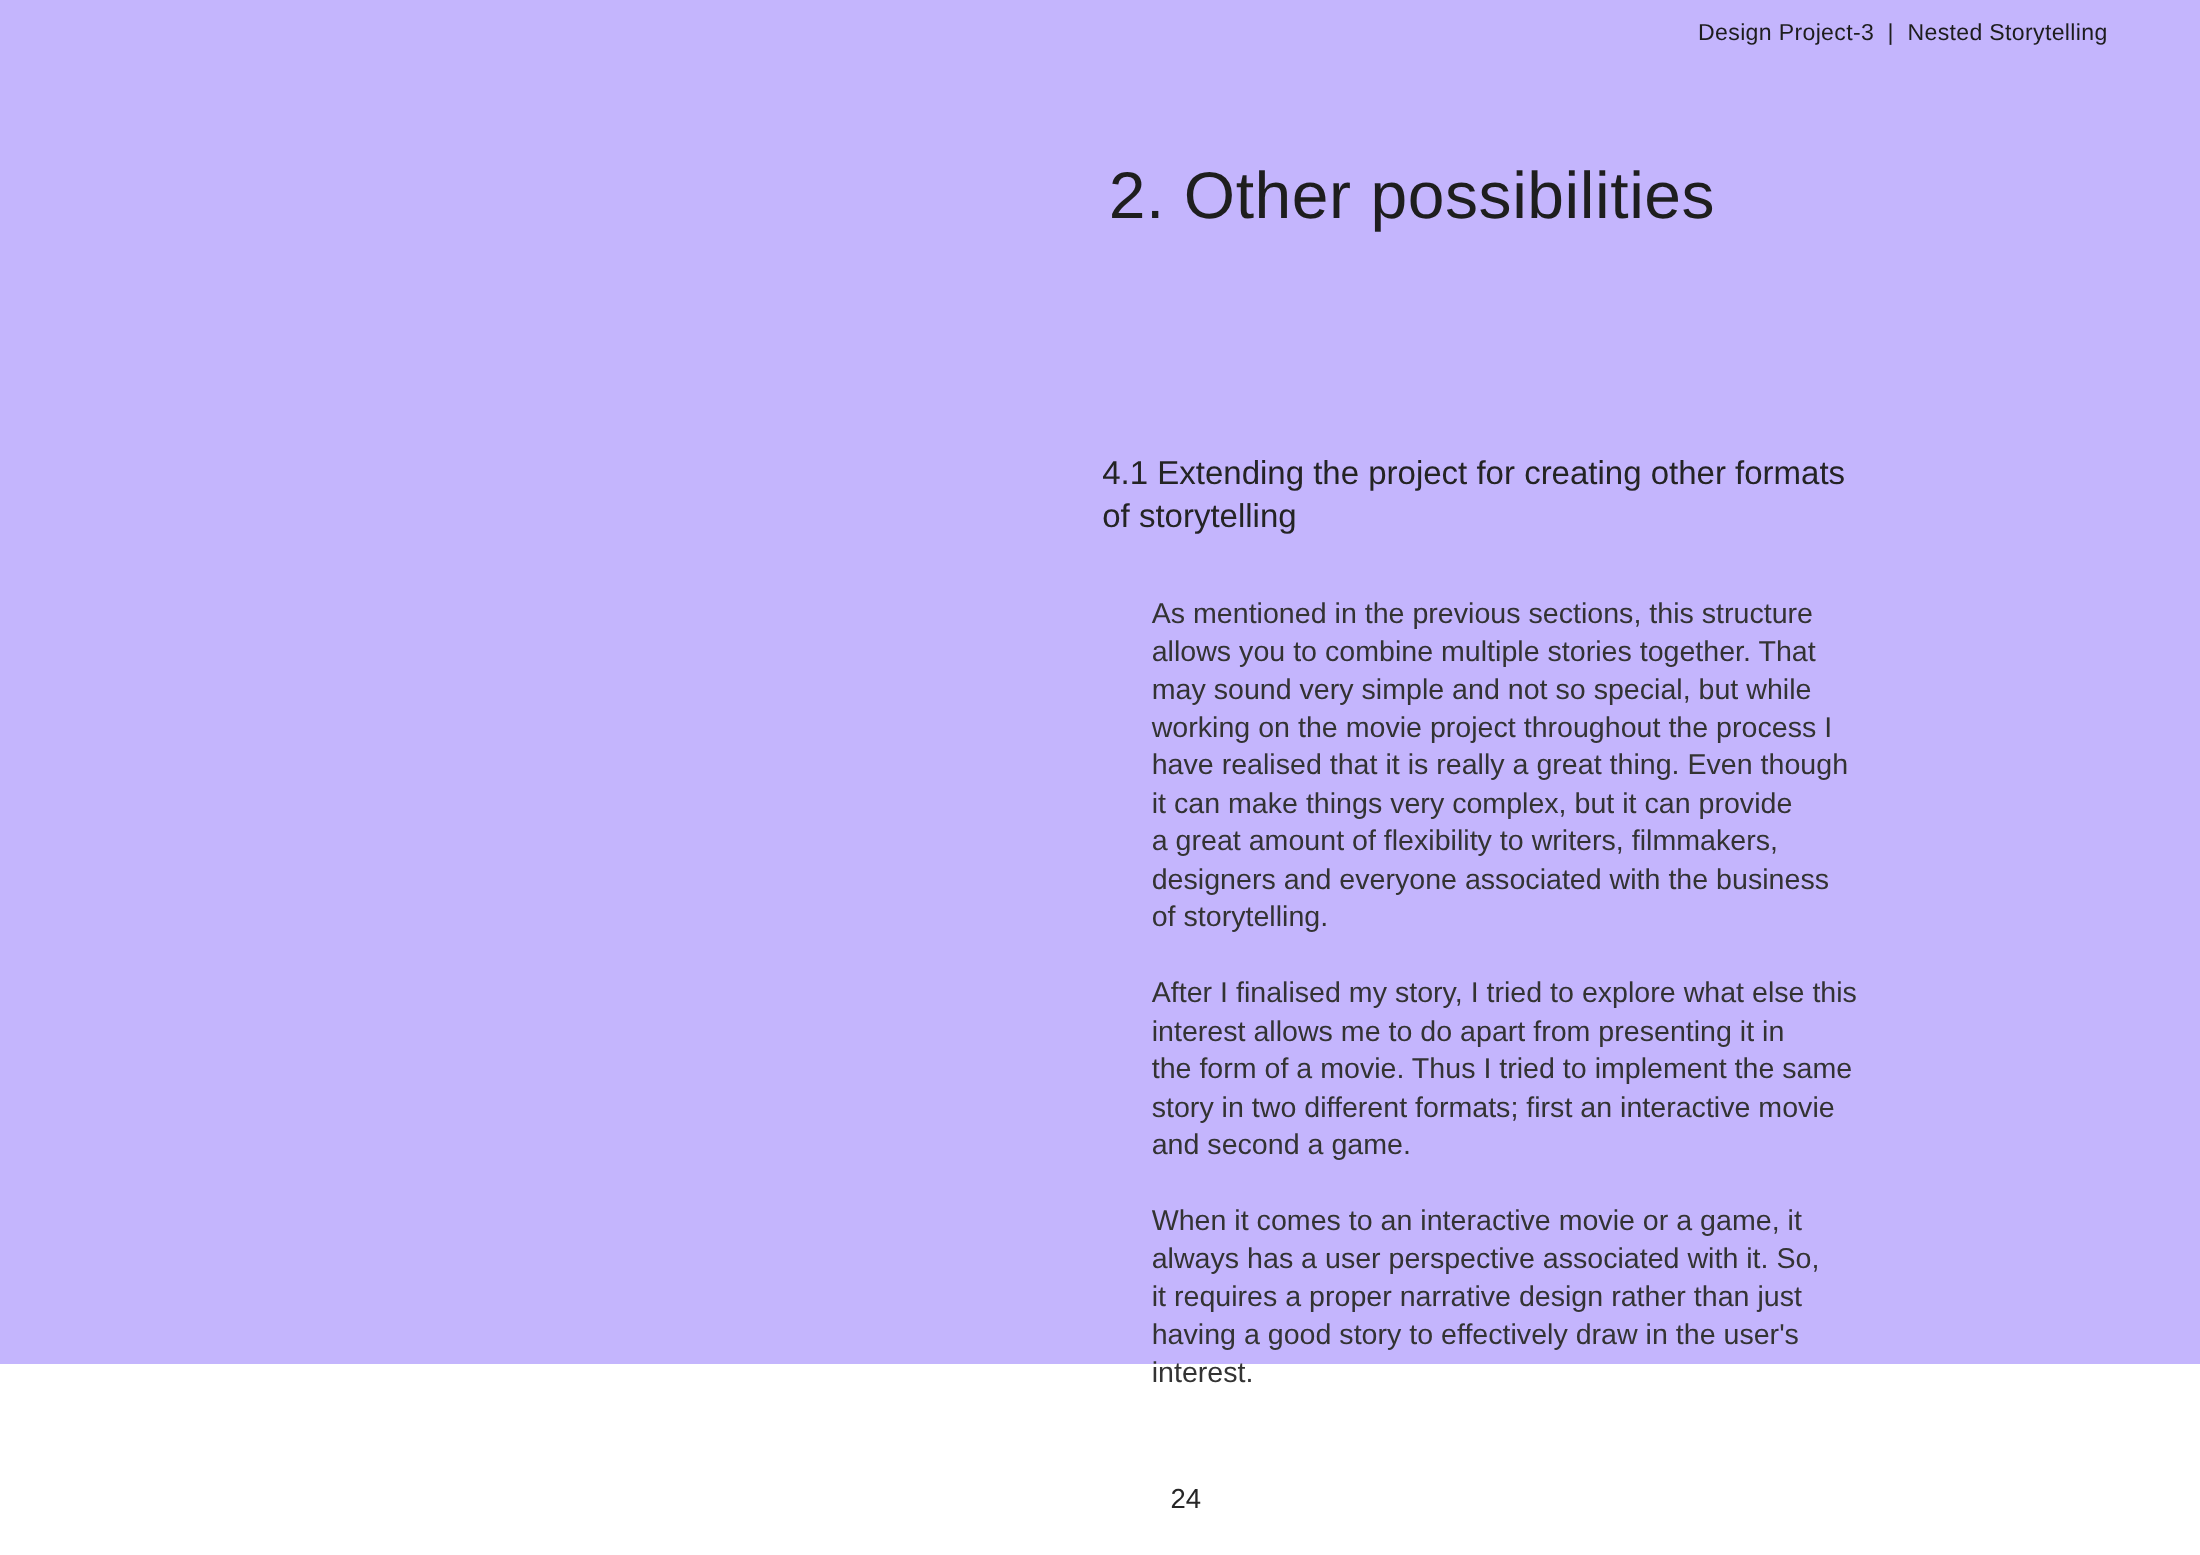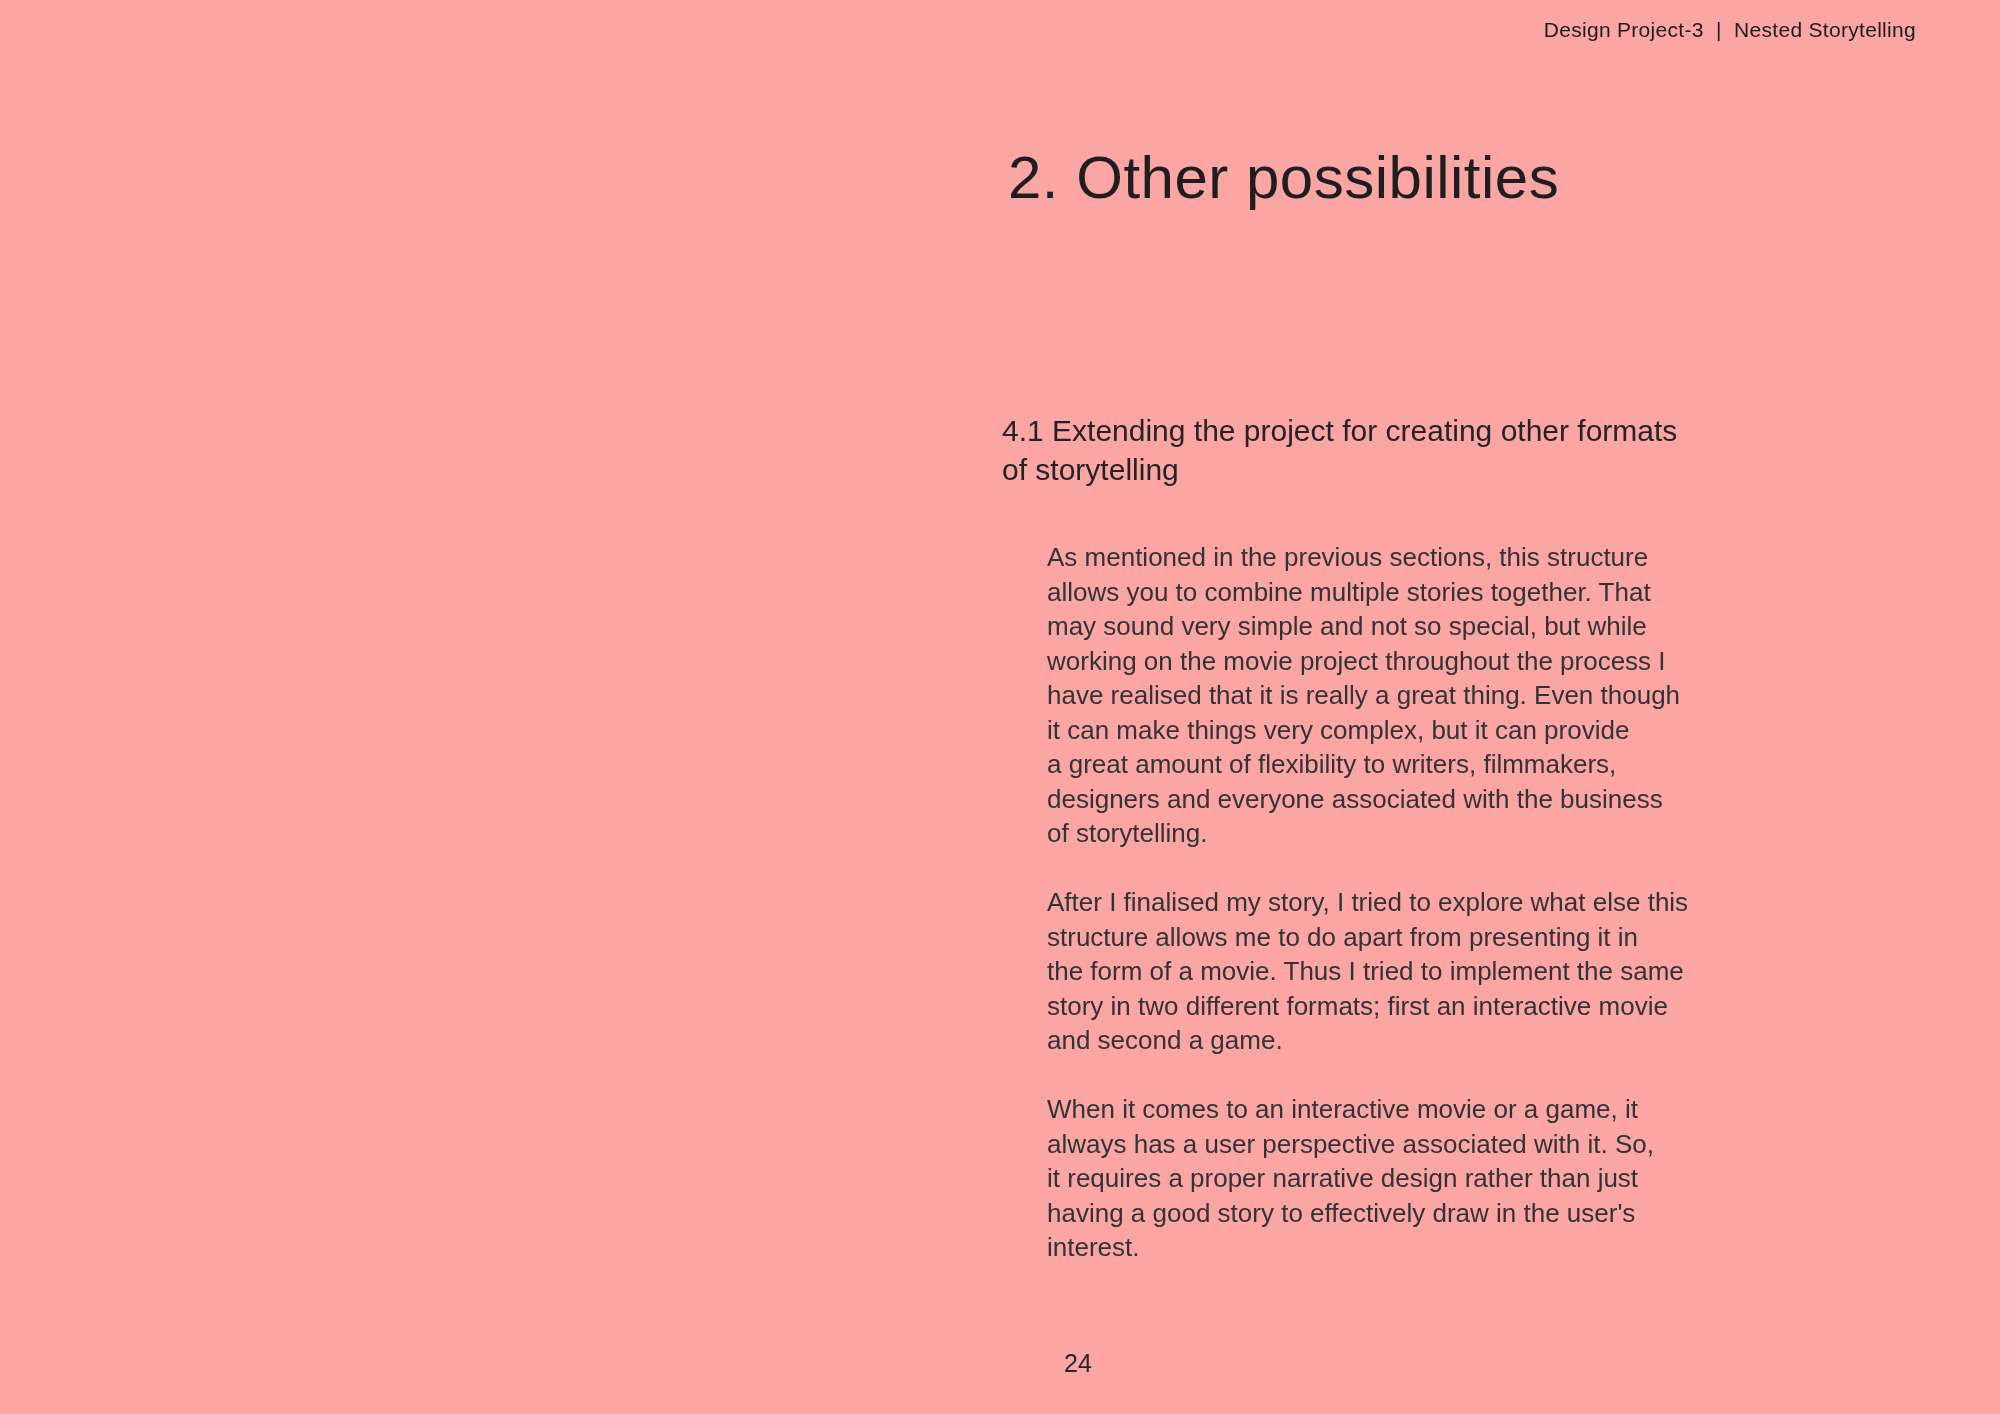--- a/index.html
+++ b/index.html
@@ -8,22 +8,22 @@
     font-family: "Liberation Sans", sans-serif;
     width: 2000px;
     height: 1414px;
     position: relative;
     overflow: hidden;
   }
   .page {
     position: absolute;
     inset: 0;
     width: 2000px;
-    height: 1414px;
-    background: #fca5a5;
+    height: 1240px;
+    background: #c4b5fd;
   }
   .running-header {
     position: absolute;
     top: 18px;
     right: 84px;
     font-size: 21px;
     font-weight: 400;
     letter-spacing: 0.3px;
     color: #1d1d1d;
     white-space: pre;
@@ -88,21 +88,21 @@
     <p>As mentioned in the previous sections, this structure
 allows you to combine multiple stories together. That
 may sound very simple and not so special, but while
 working on the movie project throughout the process I
 have realised that it is really a great thing. Even though
 it can make things very complex, but it can provide
 a great amount of flexibility to writers, filmmakers,
 designers and everyone associated with the business
 of storytelling.</p>
     <p>After I finalised my story, I tried to explore what else this
-structure allows me to do apart from presenting it in
+interest allows me to do apart from presenting it in
 the form of a movie. Thus I tried to implement the same
 story in two different formats; first an interactive movie
 and second a game.</p>
     <p>When it comes to an interactive movie or a game, it
 always has a user perspective associated with it. So,
 it requires a proper narrative design rather than just
 having a good story to effectively draw in the user's
 interest.</p>
   </div>
 

